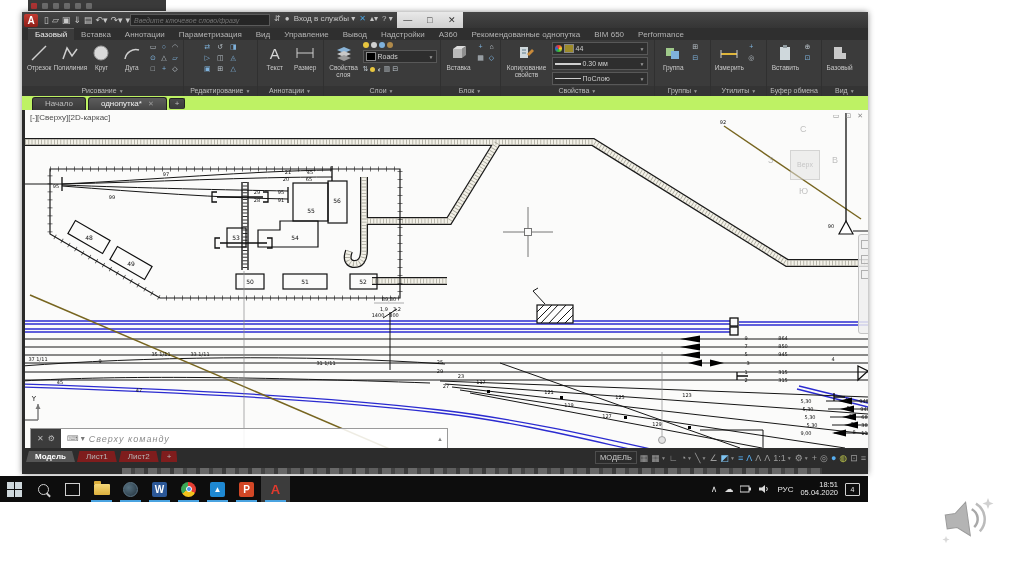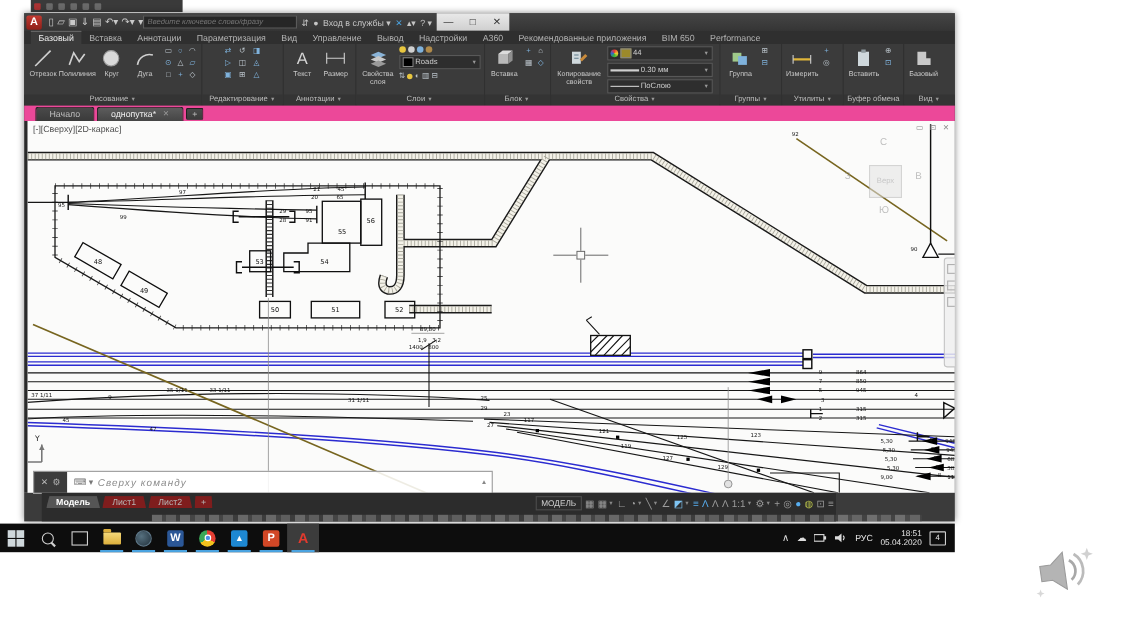--- a/index.html
+++ b/index.html
@@ -16,21 +16,21 @@
   
   #win{left:22px;top:12px;width:846px;height:462px;background:#3b3b3b;box-shadow:0 0 6px rgba(0,0,0,.45);}
 
   
   #titlebar{left:0;top:0;width:846px;height:16px;background:linear-gradient(#454545,#353535);display:flex;align-items:center;color:#d6d6d6;font-size:9px;}
   #applogo{width:14px;height:13px;margin-left:2px;background:linear-gradient(#c33a31,#8f1f18);color:#fff;font-weight:bold;font-size:10px;line-height:13px;text-align:center;border-radius:2px;}
   .qat{display:flex;gap:3px;margin-left:6px;color:#c9c9c9;font-size:9px;}
   .qat span{display:inline-block;line-height:14px;}
   #titletext{margin:0 auto;white-space:nowrap;color:#dadada;}
   #titletext b{font-weight:normal;margin-left:14px;color:#cfcfcf;}
-  #infocenter{display:flex;align-items:flex-end;gap:4px;margin-right:4px;font-size:8px;color:#c5c5c5;}
+  #infocenter{display:flex;align-items:flex-start;gap:4px;margin-right:4px;font-size:8px;color:#c5c5c5;}
   #ic-search{width:132px;height:10px;background:#262626;border:1px solid #5a5a5a;color:#9a9a9a;font-style:italic;font-size:7px;padding:0 3px;font-family:"Liberation Sans",sans-serif;}
   #winctl{display:flex;align-items:center;height:16px;background:linear-gradient(#e9e9e9,#cfcfcf);color:#333;}
   #winctl span{width:22px;text-align:center;font-size:9px;line-height:16px;}
 
   
   #tabsrow{left:0;top:16px;width:846px;height:12px;background:#2f2f2f;display:flex;align-items:flex-end;padding-left:6px;box-sizing:border-box;}
   .rtab{color:#b3b3b3;font-size:8px;padding:1px 7px;white-space:nowrap;}
   .rtab.act{background:#3b3b3b;color:#ececec;border-top:1px solid #6a6a6a;}
 
   
@@ -43,21 +43,21 @@
   .bigbtn .bicon{width:22px;height:22px;display:flex;align-items:center;justify-content:center;}
   .minigrid{display:grid;grid-template-columns:repeat(3,10px);grid-auto-rows:10px;gap:1px;color:#b9c2c9;font-size:7px;text-align:center;line-height:10px;}
   .minigrid .b{color:#7fb2dc;}
   .dropd{display:flex;align-items:center;background:#2e2e2e;border:1px solid #585858;color:#cfcfcf;font-size:7px;height:11px;padding:0 2px;gap:2px;}
   .dropd .sw{width:8px;height:7px;background:#000;border:1px solid #888;}
   .dropd .caret{margin-left:auto;font-size:5px;color:#9a9a9a;}
   .lrow{display:flex;gap:2px;align-items:center;font-size:7px;}
   .dot{width:6px;height:6px;border-radius:50%;display:inline-block;}
 
   
-  #filetabs{left:0;top:84px;width:846px;height:14px;background:#ec4899;display:flex;align-items:flex-end;padding-left:10px;box-sizing:border-box;}
+  #filetabs{left:0;top:84px;width:846px;height:14px;background:#bef264;display:flex;align-items:flex-end;padding-left:10px;box-sizing:border-box;}
   .ftab{height:12px;line-height:12px;padding:0 12px;font-size:8px;color:#bdbdbd;background:linear-gradient(#4a4a4a,#3a3a3a);border:1px solid #222;border-bottom:none;border-radius:3px 3px 0 0;margin-right:2px;display:flex;gap:6px;align-items:center;}
   .ftab.act{background:linear-gradient(#5d5d5d,#454545);color:#f0f0f0;margin-top:12px;}
   .ftab .x{color:#9a9a9a;font-size:7px;}
   .ftab.plus{padding:0 5px;border-radius:2px;height:10px;line-height:10px;margin-bottom:1px;}
 
   
   #canvas{left:0;top:98px;width:846px;height:338px;background:#fbfbfa;overflow:hidden;border-left:3px solid #2a2a2a;box-sizing:border-box;}
   #vplabel{left:5px;top:3px;font-size:8px;color:#4c4c4c;}
   #vpicons{right:3px;top:2px;font-size:7px;color:#8a8a8a;letter-spacing:2px;}
   #viewcube{right:28px;top:14px;width:72px;height:86px;opacity:.55;color:#8f8f8f;font-size:9px;}
@@ -83,21 +83,21 @@
   .ch{stroke:#666;stroke-width:.9;fill:none;}
 
   
   #cmdbar{left:8px;top:416px;width:416px;height:19px;background:rgba(255,255,255,.88);border:1px solid #9a9a9a;display:flex;align-items:center;font-size:9px;}
   #cmdgrip{width:30px;height:19px;background:#3c3c3c;color:#bbb;display:flex;align-items:center;justify-content:center;gap:4px;font-size:8px;}
   #cmdicon{color:#777;margin:0 4px 0 6px;font-size:8px;}
   #cmdtext{color:#8b8b8b;font-style:italic;letter-spacing:1px;}
   #cmdcaret{margin-left:auto;margin-right:4px;color:#888;font-size:6px;}
 
   
-  #bottombar{left:16px;top:436px;width:722px;height:26px;background:#2c2c2c;}
+  #bottombar{left:0;top:436px;width:846px;height:26px;background:#2c2c2c;}
   #laytabs{left:0;top:1px;display:flex;align-items:flex-end;height:13px;padding-left:4px;}
   .ltab{font-size:8px;color:#b5b5b5;background:#7f1d1d;padding:1px 9px;margin-right:2px;clip-path:polygon(6% 0,94% 0,100% 100%,0 100%);}
   .ltab.act{background:#555;color:#fff;font-weight:bold;}
   .ltab.plus{padding:1px 6px;}
   #statusbar{right:2px;top:3px;display:flex;align-items:center;gap:3px;color:#9c9c9c;font-size:8px;}
   #modelbtn{border:1px solid #4d4d4d;padding:1px 4px;color:#cfcfcf;font-size:7.5px;}
   .sic{display:flex;align-items:center;gap:1px;font-size:9px;line-height:12px;}
   .sic .crt{font-size:5px;color:#8a8a8a;}
   #caption{left:100px;top:20px;width:700px;height:6px;opacity:.55;filter:blur(.6px);
            background:repeating-linear-gradient(90deg,#9a9a9a 0 9px,#5a5a5a 9px 13px,#888 13px 22px,#4a4a4a 22px 26px);}
@@ -174,21 +174,21 @@
     <div id="tabsrow" class="a">
         <div class="rtab act">Базовый</div>
         <div class="rtab">Вставка</div>
         <div class="rtab">Аннотации</div>
         <div class="rtab">Параметризация</div>
         <div class="rtab">Вид</div>
         <div class="rtab">Управление</div>
         <div class="rtab">Вывод</div>
         <div class="rtab">Надстройки</div>
         <div class="rtab">A360</div>
-        <div class="rtab">Рекомендованные приложения</div>
+        <div class="rtab">Рекомендованные однопутка</div>
         <div class="rtab">BIM 650</div>
         <div class="rtab">Performance</div>
       </div>
 
     <div id="ribbon" class="a">
 
       <div class="panel" style="width:162px;">
         <div class="pbody">
           <div class="bigbtn">
             <span class="bicon">

